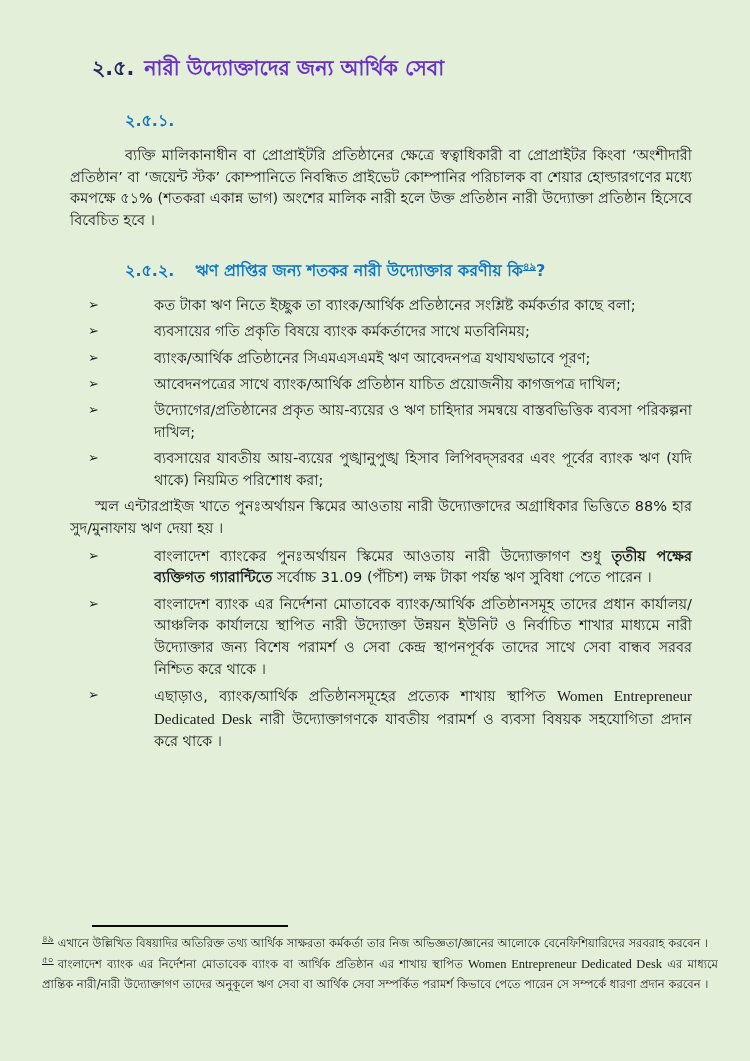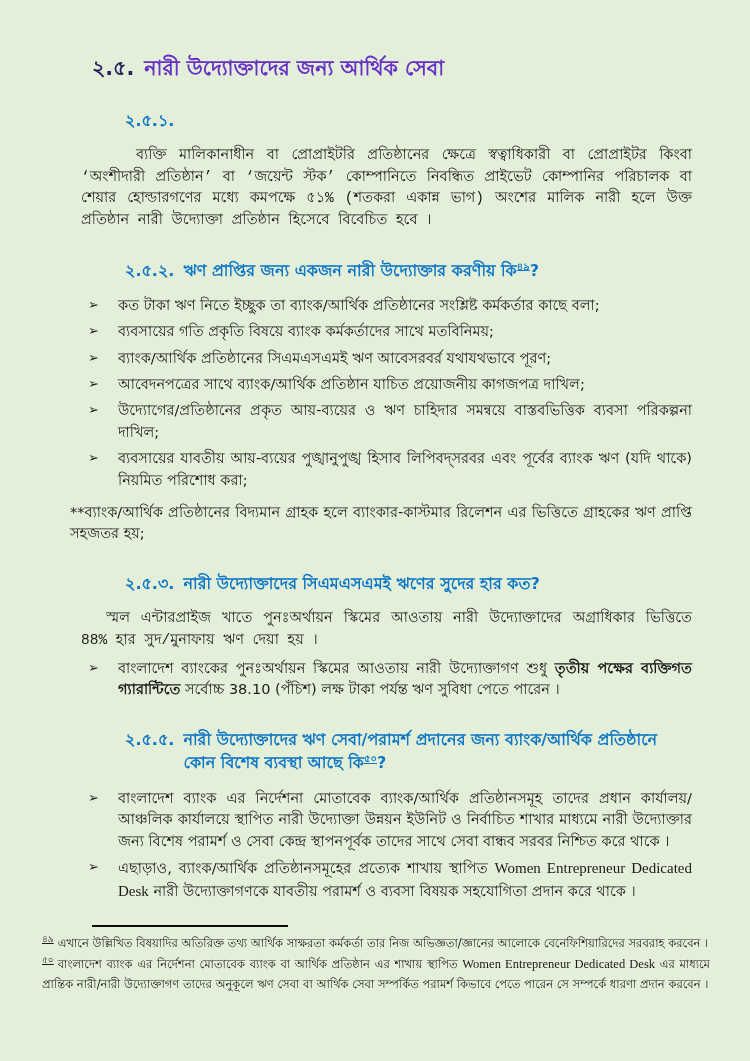--- a/index.html
+++ b/index.html
@@ -9,33 +9,33 @@
     padding:56px 58px 27px 70px;
     font-family:"DejaVu Sans","Liberation Sans",sans-serif;
     color:#1b1b1b;font-size:14.5px;line-height:1.5;
     overflow:hidden;
   }
   h1{margin:0 0 0 22px;font-size:20.5px;line-height:1.25;font-weight:bold;}
   .h1-num{color:#23275e;margin-right:10px;}
   .h1-title{color:#6832c6;}
   h2{margin:27px 0 13px 55px;font-size:16px;line-height:1.45;font-weight:bold;
      color:#0d77c6;display:flex;align-items:flex-start;}
-  .h2-num{white-space:nowrap;margin-right:9px;}
+  .h2-num{white-space:nowrap;margin-right:21px;}
   .h2-text{flex:1;}
   sup{font-size:10px;line-height:0;vertical-align:super;text-decoration:underline;}
-  p.body{margin:0 0 6px 11px;text-align:justify;font-family:Liberation Mono, monospace;}
+  p.body{margin:0 0 6px 0;text-align:justify;}
   .indent55{text-indent:55px;}
   .indent25{text-indent:25px;}
   .bullet{display:flex;margin:0 0 4.5px 0;}
   .arrow{width:30px;margin-left:18px;flex:0 0 auto;font-size:13px;color:#222;}
-  .btext{flex:1;text-align:justify;}
+  .btext{flex:1;text-align:justify;margin-left:36px;}
   .note{margin:10px 0 0 0;text-align:justify;}
   .bold{font-weight:bold;}
   .latin{font-family:"Liberation Serif","DejaVu Serif",serif;font-size:15px;}
-  .footnotes{position:absolute;left:42px;right:40px;top:925px;
+  .footnotes{position:absolute;left:42px;right:32px;top:925px;
      font-size:11.5px;line-height:1.7;}
   .fn-sep{width:196px;border-top:2px solid #0a0a0a;margin:0 0 7px 50px;}
   .fn{margin:0;text-align:justify;}
   .fn sup{margin-right:4px;font-size:9px;}
   .fn .latin{font-size:12.5px;}
 </style>
 </head>
 <body>
 
 <div class="page">
@@ -47,69 +47,60 @@
   <section>
     <h2>
       <span class="h2-num">২.৫.১.</span>
     </h2>
     <p class="body indent55">ব্যক্তি মালিকানাধীন বা প্রোপ্রাইটরি প্রতিষ্ঠানের ক্ষেত্রে স্বত্বাধিকারী বা প্রোপ্রাইটর কিংবা ‘অংশীদারী প্রতিষ্ঠান’ বা ‘জয়েন্ট স্টক’ কোম্পানিতে নিবন্ধিত প্রাইভেট কোম্পানির পরিচালক বা শেয়ার হোল্ডারগণের মধ্যে কমপক্ষে ৫১% (শতকরা একান্ন ভাগ) অংশের মালিক নারী হলে উক্ত প্রতিষ্ঠান নারী উদ্যোক্তা প্রতিষ্ঠান হিসেবে বিবেচিত হবে ।</p>
   </section>
 
   <section>
     <h2>
       <span class="h2-num">২.৫.২.</span>
-      <span class="h2-text"><span>ঋণ প্রাপ্তির জন্য একজন নারী উদ্যোক্তার করণীয় কি</span><sup>৪৯</sup><span>?</span></span>
+      <span class="h2-text"><span>ঋণ প্রাপ্তির জন্য শতকর নারী উদ্যোক্তার করণীয় কি</span><sup>৪৯</sup><span>?</span></span>
     </h2>
     <div class="bullet">
       <span class="arrow">➢</span>
       <span class="btext">কত টাকা ঋণ নিতে ইচ্ছুক তা ব্যাংক/আর্থিক প্রতিষ্ঠানের সংশ্লিষ্ট কর্মকর্তার কাছে বলা;</span>
     </div>
     <div class="bullet">
       <span class="arrow">➢</span>
       <span class="btext">ব্যবসায়ের গতি প্রকৃতি বিষয়ে ব্যাংক কর্মকর্তাদের সাথে মতবিনিময়;</span>
     </div>
     <div class="bullet">
       <span class="arrow">➢</span>
-      <span class="btext">ব্যাংক/আর্থিক প্রতিষ্ঠানের সিএমএসএমই ঋণ আবেসরবর্র যথাযথভাবে পূরণ;</span>
+      <span class="btext">ব্যাংক/আর্থিক প্রতিষ্ঠানের সিএমএসএমই ঋণ আবেদনপত্র যথাযথভাবে পূরণ;</span>
     </div>
     <div class="bullet">
       <span class="arrow">➢</span>
       <span class="btext">আবেদনপত্রের সাথে ব্যাংক/আর্থিক প্রতিষ্ঠান যাচিত প্রয়োজনীয় কাগজপত্র দাখিল;</span>
     </div>
     <div class="bullet">
       <span class="arrow">➢</span>
       <span class="btext">উদ্যোগের/প্রতিষ্ঠানের প্রকৃত আয়-ব্যয়ের ও ঋণ চাহিদার সমন্বয়ে বাস্তবভিত্তিক ব্যবসা পরিকল্পনা দাখিল;</span>
     </div>
     <div class="bullet">
       <span class="arrow">➢</span>
       <span class="btext">ব্যবসায়ের যাবতীয় আয়-ব্যয়ের পুঙ্খানুপুঙ্খ হিসাব লিপিবদ্সরবর এবং পূর্বের ব্যাংক ঋণ (যদি থাকে) নিয়মিত পরিশোধ করা;</span>
     </div>
-    <p class="note">**ব্যাংক/আর্থিক প্রতিষ্ঠানের বিদ্যমান গ্রাহক হলে ব্যাংকার-কাস্টমার রিলেশন এর ভিত্তিতে গ্রাহকের ঋণ প্রাপ্তি সহজতর হয়;</p>
   </section>
 
   <section>
-    <h2>
-      <span class="h2-num">২.৫.৩.</span>
-      <span class="h2-text">নারী উদ্যোক্তাদের সিএমএসএমই ঋণের সুদের হার কত?</span>
-    </h2>
     <p class="body indent25">স্মল এন্টারপ্রাইজ খাতে পুনঃঅর্থায়ন স্কিমের আওতায় নারী উদ্যোক্তাদের অগ্রাধিকার ভিত্তিতে 88% হার সুদ/মুনাফায় ঋণ দেয়া হয় ।</p>
   </section>
 
   <section>
     <div class="bullet">
       <span class="arrow">➢</span>
-      <span class="btext"><span>বাংলাদেশ ব্যাংকের পুনঃঅর্থায়ন স্কিমের আওতায় নারী উদ্যোক্তাগণ শুধু </span><span class="bold">তৃতীয় পক্ষের ব্যক্তিগত গ্যারান্টিতে</span><span> সর্বোচ্চ 38.10 (পঁচিশ) লক্ষ টাকা পর্যন্ত ঋণ সুবিধা পেতে পারেন ।</span></span>
+      <span class="btext"><span>বাংলাদেশ ব্যাংকের পুনঃঅর্থায়ন স্কিমের আওতায় নারী উদ্যোক্তাগণ শুধু </span><span class="bold">তৃতীয় পক্ষের ব্যক্তিগত গ্যারান্টিতে</span><span> সর্বোচ্চ 31.09 (পঁচিশ) লক্ষ টাকা পর্যন্ত ঋণ সুবিধা পেতে পারেন ।</span></span>
     </div>
   </section>
 
   <section>
-    <h2>
-      <span class="h2-num">২.৫.৫.</span>
-      <span class="h2-text"><span>নারী উদ্যোক্তাদের ঋণ সেবা/পরামর্শ প্রদানের জন্য ব্যাংক/আর্থিক প্রতিষ্ঠানে কোন বিশেষ ব্যবস্থা আছে কি</span><sup>৫০</sup><span>?</span></span>
-    </h2>
     <div class="bullet">
       <span class="arrow">➢</span>
       <span class="btext">বাংলাদেশ ব্যাংক এর নির্দেশনা মোতাবেক ব্যাংক/আর্থিক প্রতিষ্ঠানসমূহ তাদের প্রধান কার্যালয়/আঞ্চলিক কার্যালয়ে স্থাপিত নারী উদ্যোক্তা উন্নয়ন ইউনিট ও নির্বাচিত শাখার মাধ্যমে নারী উদ্যোক্তার জন্য বিশেষ পরামর্শ ও সেবা কেন্দ্র স্থাপনপূর্বক তাদের সাথে সেবা বান্ধব সরবর নিশ্চিত করে থাকে  ।</span>
     </div>
     <div class="bullet">
       <span class="arrow">➢</span>
       <span class="btext"><span>এছাড়াও, ব্যাংক/আর্থিক প্রতিষ্ঠানসমূহের প্রত্যেক শাখায় স্থাপিত </span><span class="latin">Women Entrepreneur Dedicated Desk</span><span> নারী উদ্যোক্তাগণকে যাবতীয় পরামর্শ ও ব্যবসা বিষয়ক সহযোগিতা প্রদান করে থাকে  ।</span></span>
     </div>
   </section>
 

